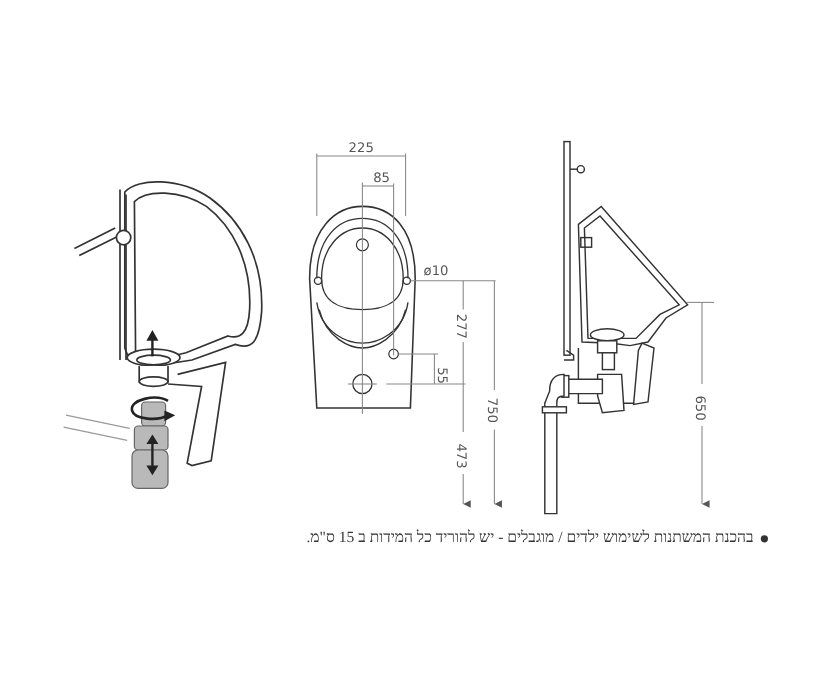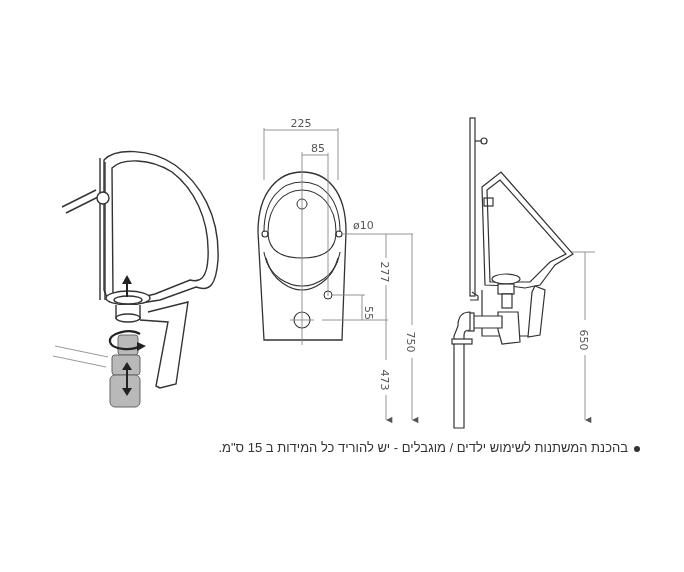--- a/index.html
+++ b/index.html
@@ -1,21 +1,21 @@
 <!DOCTYPE html>
 <html><head>
 <meta charset="utf-8">
 <style>
   html, body { margin: 0; padding: 0; background: #ffffff; }
   body { width: 684px; height: 572px; position: relative; overflow: hidden; font-family: "DejaVu Sans", sans-serif; }
   #canvas { position: absolute; left: 0; top: 0; }
   .dim { font-family: "DejaVu Sans", sans-serif; font-size: 11px; fill: #555555; }
   .note {
     position: absolute; right: 44px; top: 440px;
-    font-family: Liberation Sans, sans-serif; font-size: 13px; color: #333333;
+    font-family: Liberation Serif, serif; font-size: 13px; color: #333333;
     direction: rtl; white-space: nowrap;
   }
   .note .bullet { display: inline-block; width: 6px; height: 6px; border-radius: 50%; background: #333; margin-left: 6px; vertical-align: middle; }
 </style>
 </head>
 <body>
 
 <svg id="canvas" width="684" height="572" viewBox="0 0 684 572">
   <defs>
     <marker id="arrowDown" viewBox="0 0 10 10" refX="5" refY="10" markerWidth="7" markerHeight="9" orient="auto">

